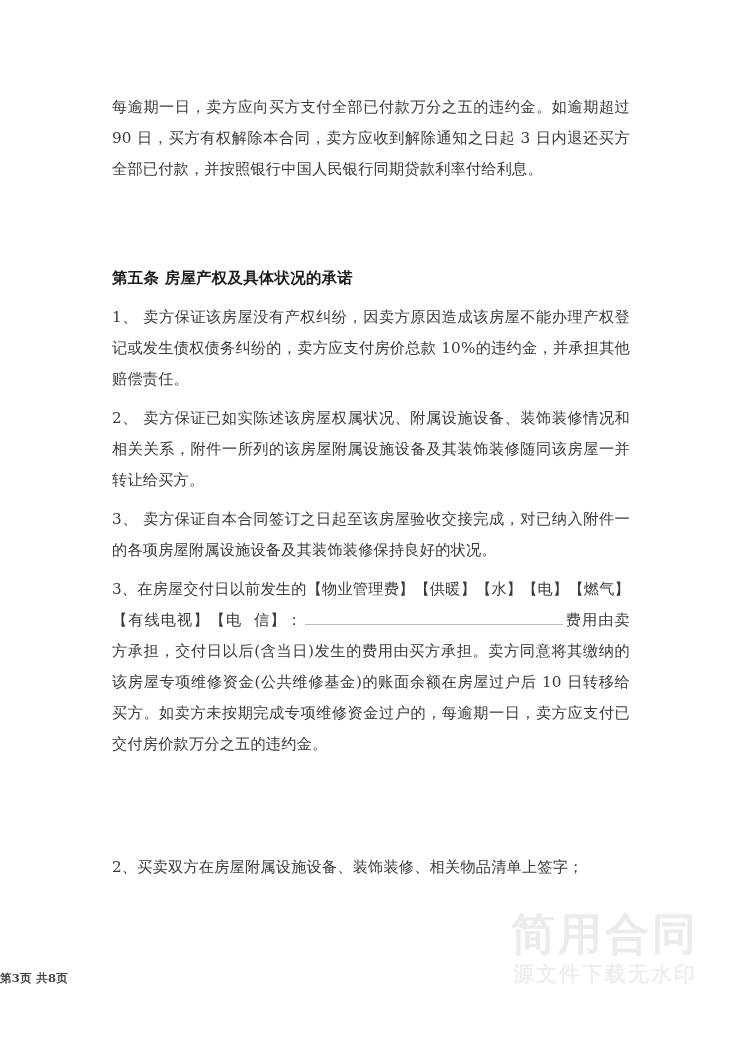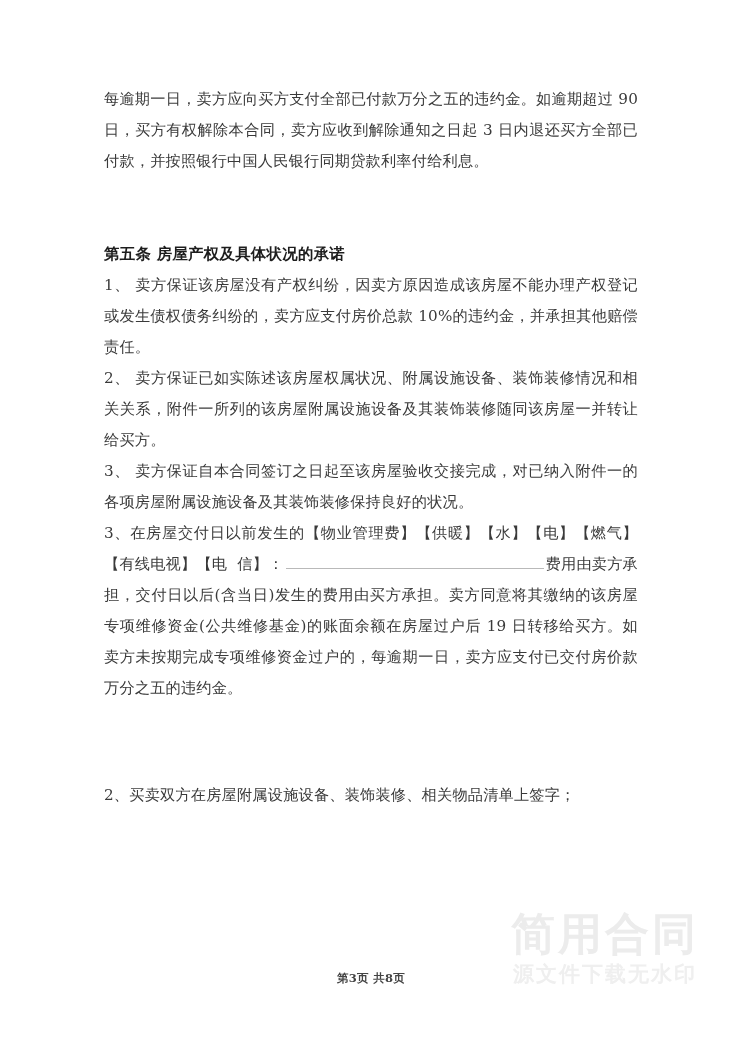--- a/index.html
+++ b/index.html
@@ -24,50 +24,50 @@
     left: 104px;
     top: 84px;
     width: 534px;
   }
   .para {
     font-size: 15.2px;
     line-height: 31px;
     color: #3a3a3a;
     text-align: justify;
     text-justify: inter-ideograph;
-    margin: 0;
+    margin: 8px;
     letter-spacing: 0.2px;
     white-space: pre-wrap;
   }
   .section-heading {
     font-size: 15.4px;
     line-height: 31px;
     color: #1d1d1d;
     font-weight: bold;
-    margin: 0;
+    margin: 8px;
     letter-spacing: 0.3px;
   }
   .gap-lg { height: 62px; }
   .gap-xl { height: 76px; }
 
   .fill-line {
     display: inline-block;
     width: 258px;
     border-bottom: 1px solid #b9b9b9;
     vertical-align: baseline;
     height: 15px;
     margin: 0 2px;
   }
 
   .footer {
     position: absolute;
     left: 0;
     top: 971px;
     width: 742px;
-    text-align: center;
+    text-align: left;
     font-size: 11.5px;
     font-weight: bold;
     color: #444444;
     letter-spacing: 0.3px;
   }
 
   .watermark {
     position: absolute;
     right: 18px;
     bottom: 60px;
@@ -103,21 +103,21 @@
     <p class="para">每逾期一日，卖方应向买方支付全部已付款万分之五的违约金。如逾期超过 90 日，买方有权解除本合同，卖方应收到解除通知之日起 3 日内退还买方全部已付款，并按照银行中国人民银行同期贷款利率付给利息。</p>
 
     <div class="gap-lg"></div>
 
     <p class="section-heading">第五条  房屋产权及具体状况的承诺</p>
 
     <p class="para">1、 卖方保证该房屋没有产权纠纷，因卖方原因造成该房屋不能办理产权登记或发生债权债务纠纷的，卖方应支付房价总款 10%的违约金，并承担其他赔偿责任。</p>
     <p class="para">2、 卖方保证已如实陈述该房屋权属状况、附属设施设备、装饰装修情况和相关关系，附件一所列的该房屋附属设施设备及其装饰装修随同该房屋一并转让给买方。</p>
     <p class="para">3、 卖方保证自本合同签订之日起至该房屋验收交接完成，对已纳入附件一的各项房屋附属设施设备及其装饰装修保持良好的状况。</p>
 
-    <p class="para"><span>3、在房屋交付日以前发生的【物业管理费】【供暖】【水】【电】【燃气】【有线电视】【电  信】：</span><span class="fill-line"></span><span>费用由卖方承担，交付日以后(含当日)发生的费用由买方承担。卖方同意将其缴纳的该房屋专项维修资金(公共维修基金)的账面余额在房屋过户后 19 日转移给买方。如卖方未按期完成专项维修资金过户的，每逾期一日，卖方应支付已交付房价款万分之五的违约金。</span></p>
+    <p class="para"><span>3、在房屋交付日以前发生的【物业管理费】【供暖】【水】【电】【燃气】【有线电视】【电  信】：</span><span class="fill-line"></span><span>费用由卖方承担，交付日以后(含当日)发生的费用由买方承担。卖方同意将其缴纳的该房屋专项维修资金(公共维修基金)的账面余额在房屋过户后 10 日转移给买方。如卖方未按期完成专项维修资金过户的，每逾期一日，卖方应支付已交付房价款万分之五的违约金。</span></p>
 
     <div class="gap-xl"></div>
 
 
 
     <p class="para">2、买卖双方在房屋附属设施设备、装饰装修、相关物品清单上签字；</p>
 
   </div>
 
   <div class="footer">第3页  共8页</div>

